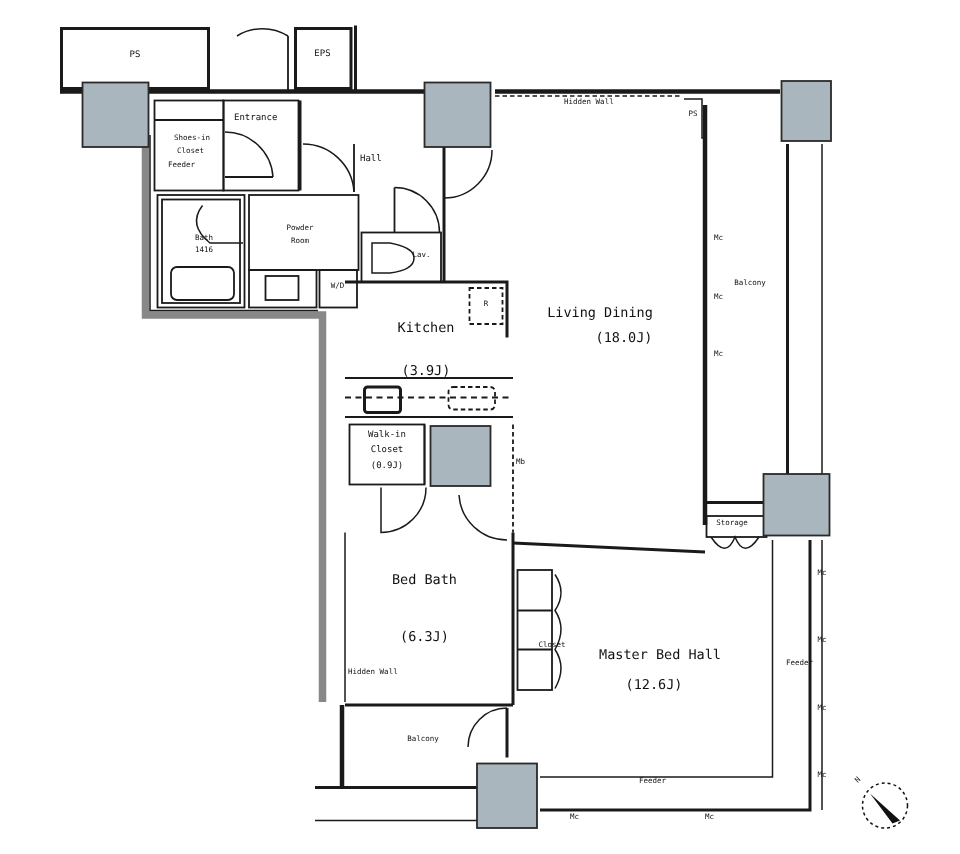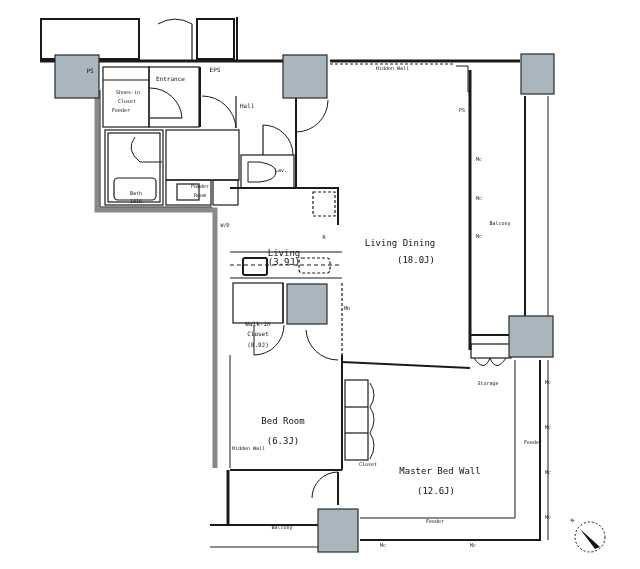--- a/index.html
+++ b/index.html
@@ -2,21 +2,21 @@
 <html><head>
 <meta charset="utf-8">
 <style>
   html,body{margin:0;padding:0;background:#ffffff;}
   body{width:640px;height:569px;position:relative;overflow:hidden;font-family:"DejaVu Sans Mono", monospace;}
   #plan{position:absolute;left:0;top:0;width:640px;height:569px;}
   .lbl{position:absolute;color:#111;white-space:nowrap;line-height:1;font-family:"DejaVu Sans Mono", monospace;}
   .lbl.md{font-size:9px;}
   .lbl.sm{font-size:6px;}
   .lbl.xs{font-size:5px;}
-  .lbl.c{text-align:center;transform:translateX(-50%);margin-top:34px;}
+  .lbl.c{text-align:center;transform:translateX(-50%);}
 </style>
 </head>
 <body>
 
 <svg id="plan" viewBox="0 0 640 569" xmlns="http://www.w3.org/2000/svg">
   <g fill="none" stroke="#1a1a1a" stroke-width="1.2">
 
     <rect x="41" y="19" width="98" height="40" stroke-width="2"></rect>
     <rect x="197" y="19" width="37" height="40" stroke-width="2"></rect>
     <line x1="237" y1="17" x2="237" y2="62" stroke-width="2"></line>
@@ -121,35 +121,35 @@
 <span class="lbl xs" style="left:116px;top:90px">Shoes-in</span>
 <span class="lbl xs" style="left:118px;top:99px">Closet</span>
 <span class="lbl xs" style="left:112px;top:108px">Feeder</span>
 <span class="lbl sm" style="left:240px;top:103px">Hall</span>
 <span class="lbl xs c" style="left:136px;top:157px">Bath</span>
 <span class="lbl xs c" style="left:136px;top:165px">1416</span>
 <span class="lbl xs c" style="left:200px;top:150px">Powder</span>
 <span class="lbl xs c" style="left:200px;top:159px">Room</span>
 <span class="lbl xs c" style="left:225px;top:189px">W/D</span>
 <span class="lbl xs" style="left:275px;top:168px">Lav.</span>
-<span class="lbl md c" style="left:284px;top:215px">Living</span>
-<span class="lbl md c" style="left:284px;top:224px">(3.9J)</span>
+<span class="lbl md c" style="left:284px;top:215px">Kitchen</span>
+<span class="lbl md c" style="left:284px;top:244px">(3.9J)</span>
 <span class="lbl xs c" style="left:324px;top:201px">R</span>
 <span class="lbl md c" style="left:400px;top:205px">Living Dining</span>
 <span class="lbl md c" style="left:416px;top:222px">(18.0J)</span>
 <span class="lbl sm c" style="left:258px;top:287px">Walk-in</span>
 <span class="lbl sm c" style="left:258px;top:297px">Closet</span>
 <span class="lbl sm c" style="left:258px;top:308px">(0.9J)</span>
 <span class="lbl xs" style="left:344px;top:306px">Mb</span>
 <span class="lbl xs c" style="left:500px;top:187px">Balcony</span>
 <span class="lbl xs c" style="left:488px;top:347px">Storage</span>
-<span class="lbl md c" style="left:283px;top:383px">Bed Room</span>
-<span class="lbl md c" style="left:283px;top:403px">(6.3J)</span>
+<span class="lbl md c" style="left:283px;top:383px">Bed Bath</span>
+<span class="lbl md c" style="left:283px;top:421px">(6.3J)</span>
 <span class="lbl xs c" style="left:368px;top:428px">Closet</span>
-<span class="lbl md c" style="left:440px;top:433px">Master Bed Wall</span>
+<span class="lbl md c" style="left:440px;top:433px">Master Bed Hall</span>
 <span class="lbl md c" style="left:436px;top:453px">(12.6J)</span>
 <span class="lbl xs c" style="left:282px;top:491px">Balcony</span>
 <span class="lbl xs c" style="left:462px;top:74px">PS</span>
 <span class="lbl xs" style="left:376px;top:66px">Hidden Wall</span>
 <span class="lbl xs" style="left:232px;top:446px">Hidden Wall</span>
 <span class="lbl xs" style="left:524px;top:440px">Feeder</span>
 <span class="lbl xs" style="left:426px;top:519px">Feeder</span>
 
 <span class="lbl xs" style="left:476px;top:157px">Mc</span>
 <span class="lbl xs" style="left:476px;top:196px">Mc</span>

